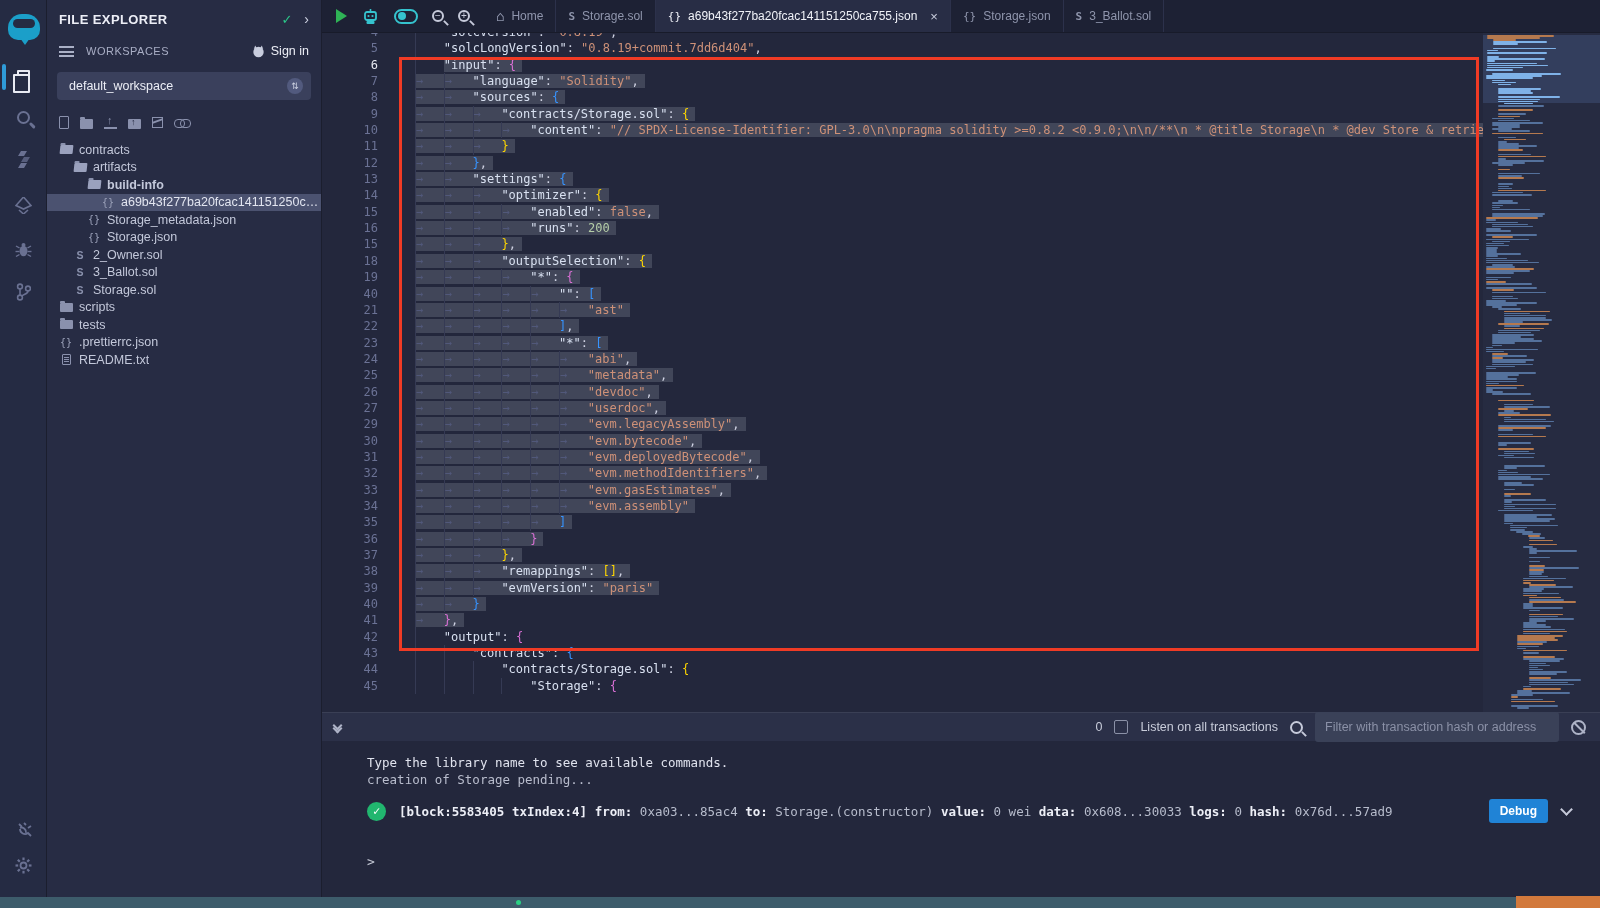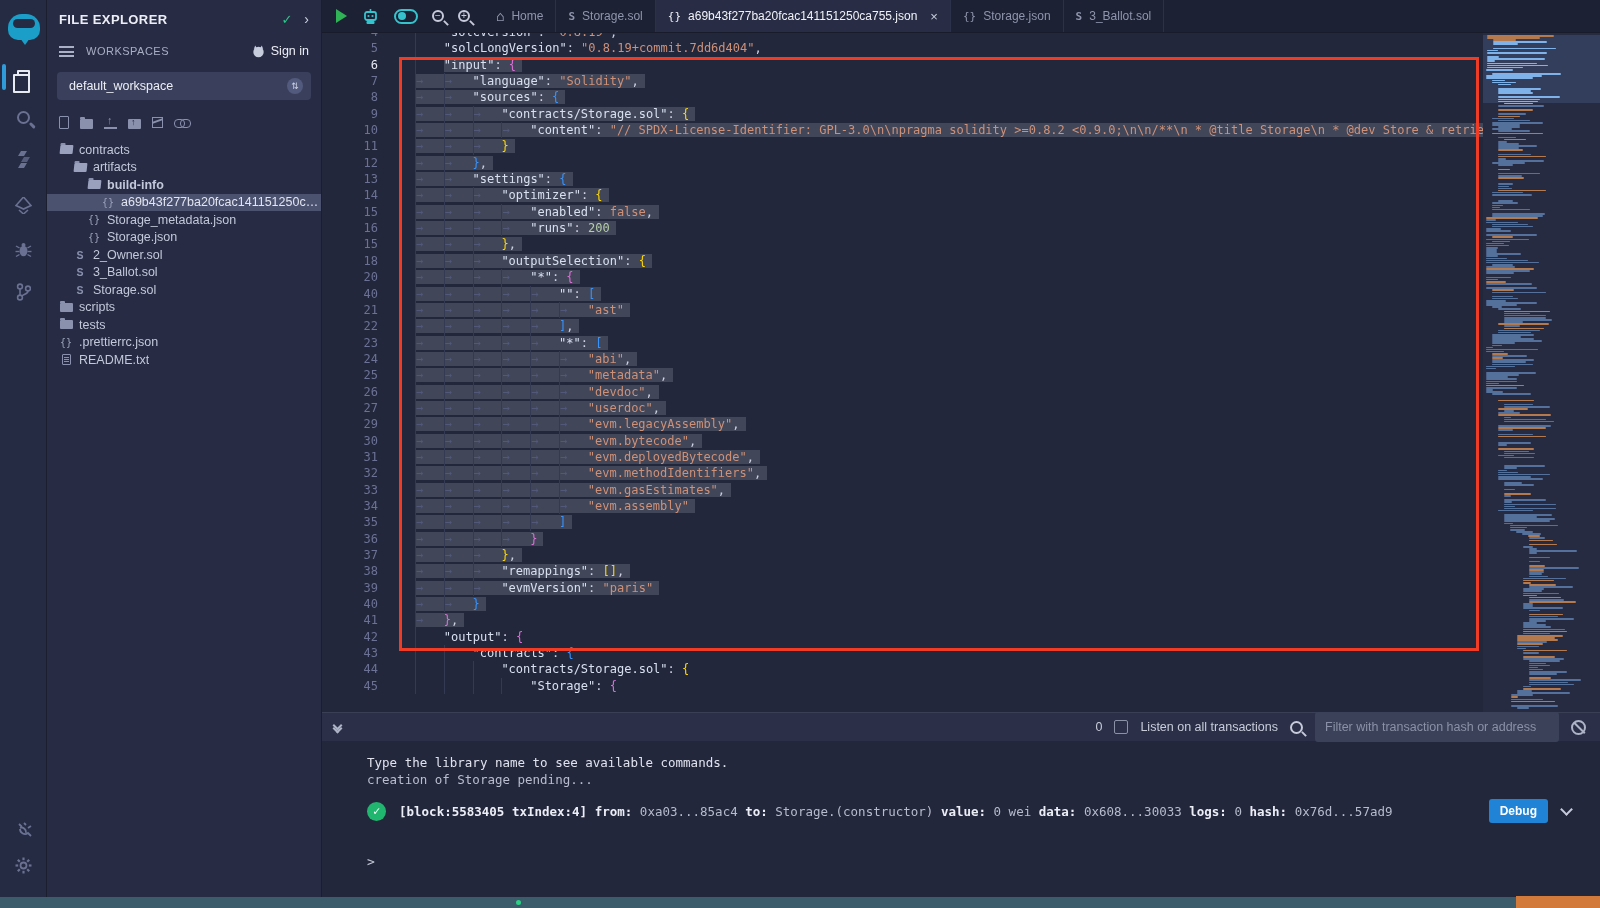--- a/index.html
+++ b/index.html
@@ -360,21 +360,21 @@
           <div class="row"><span class="ln">9</span><span class="lc"><span class="selbg"><span class="indent-u">→</span><span class="indent-u">→</span><span class="indent-u">→</span></span><span class="selbg"><span class="tk-k">"contracts/Storage.sol"</span><span class="tk-p">: </span><span class="tk-g">{</span></span></span></div>
           <div class="row"><span class="ln">10</span><span class="lc"><span class="selbg"><span class="indent-u">→</span><span class="indent-u">→</span><span class="indent-u">→</span><span class="indent-u">→</span></span><span class="selbg"><span class="tk-k">"content"</span><span class="tk-p">: </span><span class="tk-s">"// SPDX-License-Identifier: GPL-3.0\n\npragma solidity &gt;=0.8.2 &lt;0.9.0;\n\n/**\n * @title Storage\n * @dev Store &amp; retrieve value in a</span></span></span></div>
           <div class="row"><span class="ln">11</span><span class="lc"><span class="selbg"><span class="indent-u">→</span><span class="indent-u">→</span><span class="indent-u">→</span></span><span class="selbg"><span class="tk-g">}</span></span></span></div>
           <div class="row"><span class="ln">12</span><span class="lc"><span class="selbg"><span class="indent-u">→</span><span class="indent-u">→</span></span><span class="selbg"><span class="tk-u">}</span><span class="tk-p">,</span></span></span></div>
           <div class="row"><span class="ln">13</span><span class="lc"><span class="selbg"><span class="indent-u">→</span><span class="indent-u">→</span></span><span class="selbg"><span class="tk-k">"settings"</span><span class="tk-p">: </span><span class="tk-u">{</span></span></span></div>
           <div class="row"><span class="ln">14</span><span class="lc"><span class="selbg"><span class="indent-u">→</span><span class="indent-u">→</span><span class="indent-u">→</span></span><span class="selbg"><span class="tk-k">"optimizer"</span><span class="tk-p">: </span><span class="tk-g">{</span></span></span></div>
           <div class="row"><span class="ln">15</span><span class="lc"><span class="selbg"><span class="indent-u">→</span><span class="indent-u">→</span><span class="indent-u">→</span><span class="indent-u">→</span></span><span class="selbg"><span class="tk-k">"enabled"</span><span class="tk-p">: </span><span class="tk-b">false</span><span class="tk-p">,</span></span></span></div>
           <div class="row"><span class="ln">16</span><span class="lc"><span class="selbg"><span class="indent-u">→</span><span class="indent-u">→</span><span class="indent-u">→</span><span class="indent-u">→</span></span><span class="selbg"><span class="tk-k">"runs"</span><span class="tk-p">: </span><span class="tk-n">200</span></span></span></div>
           <div class="row"><span class="ln">15</span><span class="lc"><span class="selbg"><span class="indent-u">→</span><span class="indent-u">→</span><span class="indent-u">→</span></span><span class="selbg"><span class="tk-g">}</span><span class="tk-p">,</span></span></span></div>
           <div class="row"><span class="ln">18</span><span class="lc"><span class="selbg"><span class="indent-u">→</span><span class="indent-u">→</span><span class="indent-u">→</span></span><span class="selbg"><span class="tk-k">"outputSelection"</span><span class="tk-p">: </span><span class="tk-g">{</span></span></span></div>
-          <div class="row"><span class="ln">20</span><span class="lc"><span class="selbg"><span class="indent-u">→</span><span class="indent-u">→</span><span class="indent-u">→</span><span class="indent-u">→</span></span><span class="selbg"><span class="tk-k">"*"</span><span class="tk-p">: </span><span class="tk-o">{</span></span></span></div>
+          <div class="row"><span class="ln">19</span><span class="lc"><span class="selbg"><span class="indent-u">→</span><span class="indent-u">→</span><span class="indent-u">→</span><span class="indent-u">→</span></span><span class="selbg"><span class="tk-k">"*"</span><span class="tk-p">: </span><span class="tk-o">{</span></span></span></div>
           <div class="row"><span class="ln">40</span><span class="lc"><span class="selbg"><span class="indent-u">→</span><span class="indent-u">→</span><span class="indent-u">→</span><span class="indent-u">→</span><span class="indent-u">→</span></span><span class="selbg"><span class="tk-k">""</span><span class="tk-p">: </span><span class="tk-u">[</span></span></span></div>
           <div class="row"><span class="ln">21</span><span class="lc"><span class="selbg"><span class="indent-u">→</span><span class="indent-u">→</span><span class="indent-u">→</span><span class="indent-u">→</span><span class="indent-u">→</span><span class="indent-u">→</span></span><span class="selbg"><span class="tk-s">"ast"</span></span></span></div>
           <div class="row"><span class="ln">22</span><span class="lc"><span class="selbg"><span class="indent-u">→</span><span class="indent-u">→</span><span class="indent-u">→</span><span class="indent-u">→</span><span class="indent-u">→</span></span><span class="selbg"><span class="tk-u">]</span><span class="tk-p">,</span></span></span></div>
           <div class="row"><span class="ln">23</span><span class="lc"><span class="selbg"><span class="indent-u">→</span><span class="indent-u">→</span><span class="indent-u">→</span><span class="indent-u">→</span><span class="indent-u">→</span></span><span class="selbg"><span class="tk-k">"*"</span><span class="tk-p">: </span><span class="tk-u">[</span></span></span></div>
           <div class="row"><span class="ln">24</span><span class="lc"><span class="selbg"><span class="indent-u">→</span><span class="indent-u">→</span><span class="indent-u">→</span><span class="indent-u">→</span><span class="indent-u">→</span><span class="indent-u">→</span></span><span class="selbg"><span class="tk-s">"abi"</span><span class="tk-p">,</span></span></span></div>
           <div class="row"><span class="ln">25</span><span class="lc"><span class="selbg"><span class="indent-u">→</span><span class="indent-u">→</span><span class="indent-u">→</span><span class="indent-u">→</span><span class="indent-u">→</span><span class="indent-u">→</span></span><span class="selbg"><span class="tk-s">"metadata"</span><span class="tk-p">,</span></span></span></div>
           <div class="row"><span class="ln">26</span><span class="lc"><span class="selbg"><span class="indent-u">→</span><span class="indent-u">→</span><span class="indent-u">→</span><span class="indent-u">→</span><span class="indent-u">→</span><span class="indent-u">→</span></span><span class="selbg"><span class="tk-s">"devdoc"</span><span class="tk-p">,</span></span></span></div>
           <div class="row"><span class="ln">27</span><span class="lc"><span class="selbg"><span class="indent-u">→</span><span class="indent-u">→</span><span class="indent-u">→</span><span class="indent-u">→</span><span class="indent-u">→</span><span class="indent-u">→</span></span><span class="selbg"><span class="tk-s">"userdoc"</span><span class="tk-p">,</span></span></span></div>
           <div class="row"><span class="ln">29</span><span class="lc"><span class="selbg"><span class="indent-u">→</span><span class="indent-u">→</span><span class="indent-u">→</span><span class="indent-u">→</span><span class="indent-u">→</span><span class="indent-u">→</span></span><span class="selbg"><span class="tk-s">"evm.legacyAssembly"</span><span class="tk-p">,</span></span></span></div>
           <div class="row"><span class="ln">30</span><span class="lc"><span class="selbg"><span class="indent-u">→</span><span class="indent-u">→</span><span class="indent-u">→</span><span class="indent-u">→</span><span class="indent-u">→</span><span class="indent-u">→</span></span><span class="selbg"><span class="tk-s">"evm.bytecode"</span><span class="tk-p">,</span></span></span></div>

